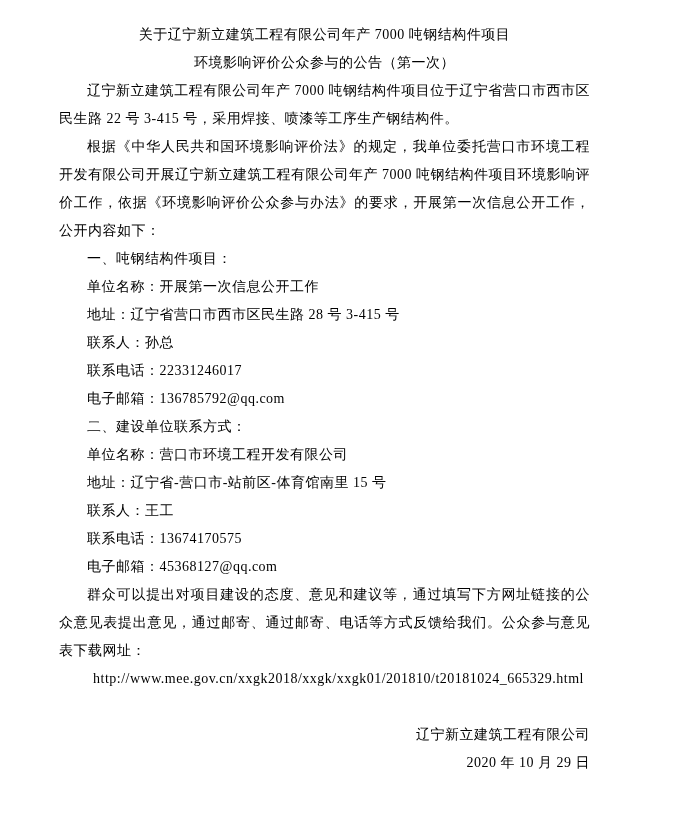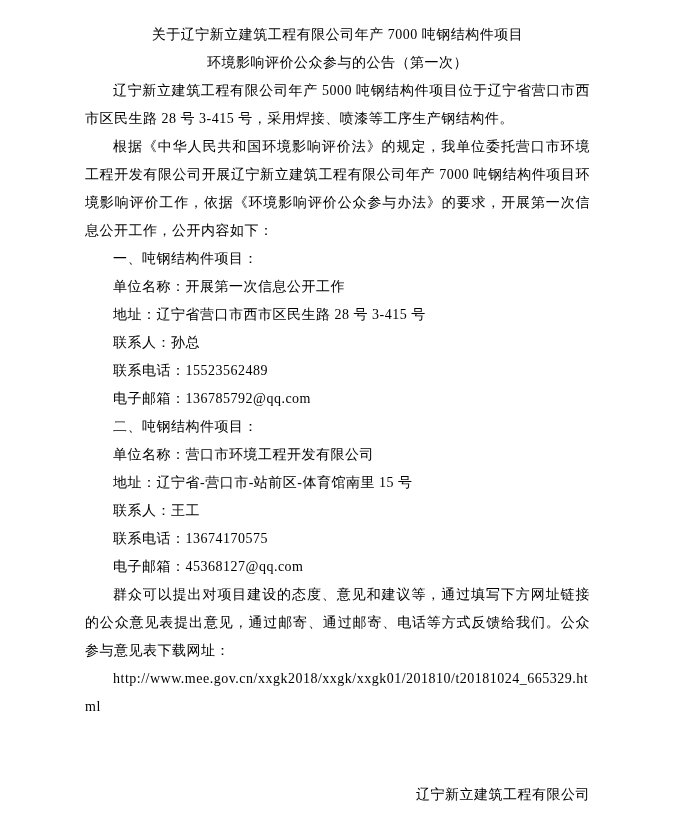--- a/index.html
+++ b/index.html
@@ -11,73 +11,72 @@
     position: relative;
     width: 674px;
     height: 836px;
     background: #ffffff;
     color: #000000;
     font-family: "Liberation Serif", "DejaVu Serif", serif;
     font-size: 14px;
     line-height: 28px;
     letter-spacing: 0.5px;
     box-sizing: border-box;
-    padding: 21px 84px 0 85px;
+    padding: 21px 84px 0 59px;
     overflow: hidden;
   }
   .title-line {
     text-align: center;
   }
   .para {
     text-indent: 2em;
     text-align: justify;
   }
   .contact-line {
     text-indent: 2em;
     white-space: nowrap;
   }
   .url-para {
     text-indent: 2em;
     word-break: break-all;
-    text-align: left;
+    text-align: center;
   }
   .spacer-line {
     height: 28px;
   }
   .sign-line {
     text-align: right;
-    margin-top: 32px;
   }
 </style>
 </head>
 <body>
 
 <div class="page">
 
   <div class="title-line">关于辽宁新立建筑工程有限公司年产 7000 吨钢结构件项目</div>
 
   <div class="title-line">环境影响评价公众参与的公告（第一次）</div>
 
-  <div class="para">辽宁新立建筑工程有限公司年产 5000 吨钢结构件项目位于辽宁省营口市西市区民生路 28 号 3-415 号，采用焊接、喷漆等工序生产钢结构件。</div>
+  <div class="para">辽宁新立建筑工程有限公司年产 7000 吨钢结构件项目位于辽宁省营口市西市区民生路 22 号 3-415 号，采用焊接、喷漆等工序生产钢结构件。</div>
 
   <div class="para">根据《中华人民共和国环境影响评价法》的规定，我单位委托营口市环境工程开发有限公司开展辽宁新立建筑工程有限公司年产 7000 吨钢结构件项目环境影响评价工作，依据《环境影响评价公众参与办法》的要求，开展第一次信息公开工作，公开内容如下：</div>
 
   <div class="contact-line">一、吨钢结构件项目：</div>
 
   <div class="contact-line">单位名称：开展第一次信息公开工作</div>
 
   <div class="contact-line">地址：辽宁省营口市西市区民生路 28 号 3-415 号</div>
 
   <div class="contact-line">联系人：孙总</div>
 
-  <div class="contact-line">联系电话：15523562489</div>
+  <div class="contact-line">联系电话：22331246017</div>
 
   <div class="contact-line">电子邮箱：136785792@qq.com</div>
 
-  <div class="contact-line">二、吨钢结构件项目：</div>
+  <div class="contact-line">二、建设单位联系方式：</div>
 
   <div class="contact-line">单位名称：营口市环境工程开发有限公司</div>
 
   <div class="contact-line">地址：辽宁省-营口市-站前区-体育馆南里 15 号</div>
 
   <div class="contact-line">联系人：王工</div>
 
   <div class="contact-line">联系电话：13674170575</div>
 
   <div class="contact-line">电子邮箱：45368127@qq.com</div>

